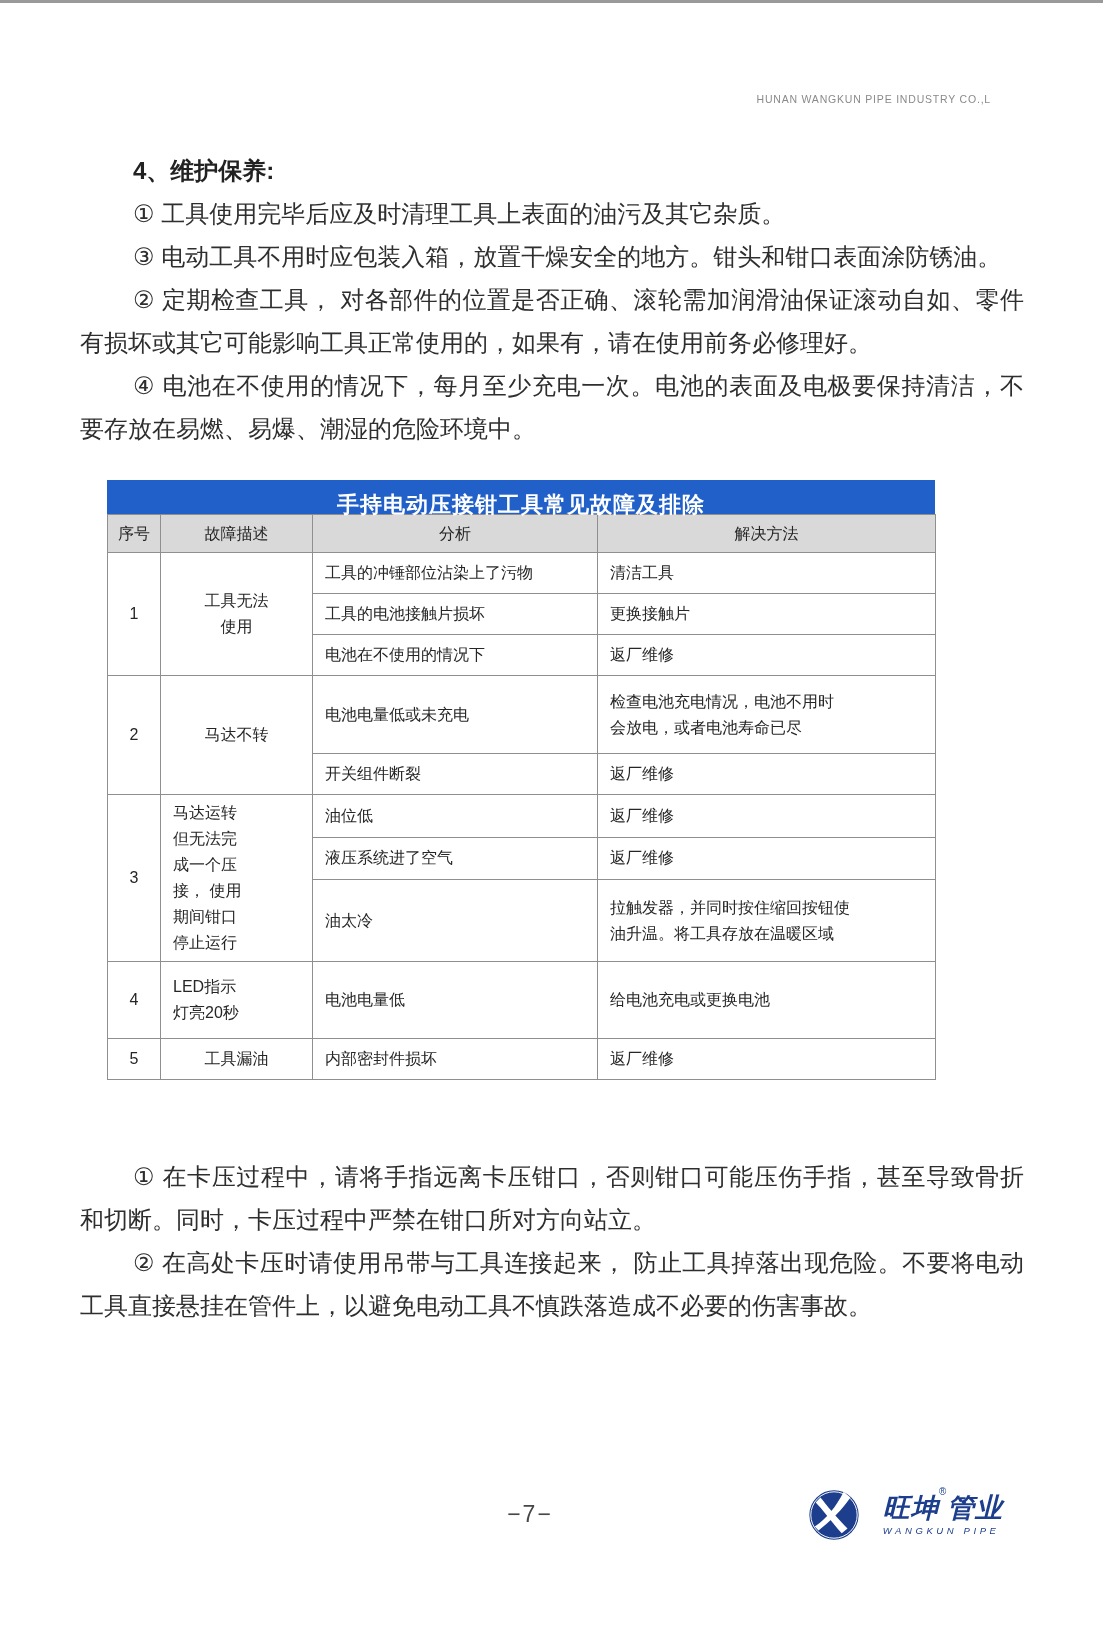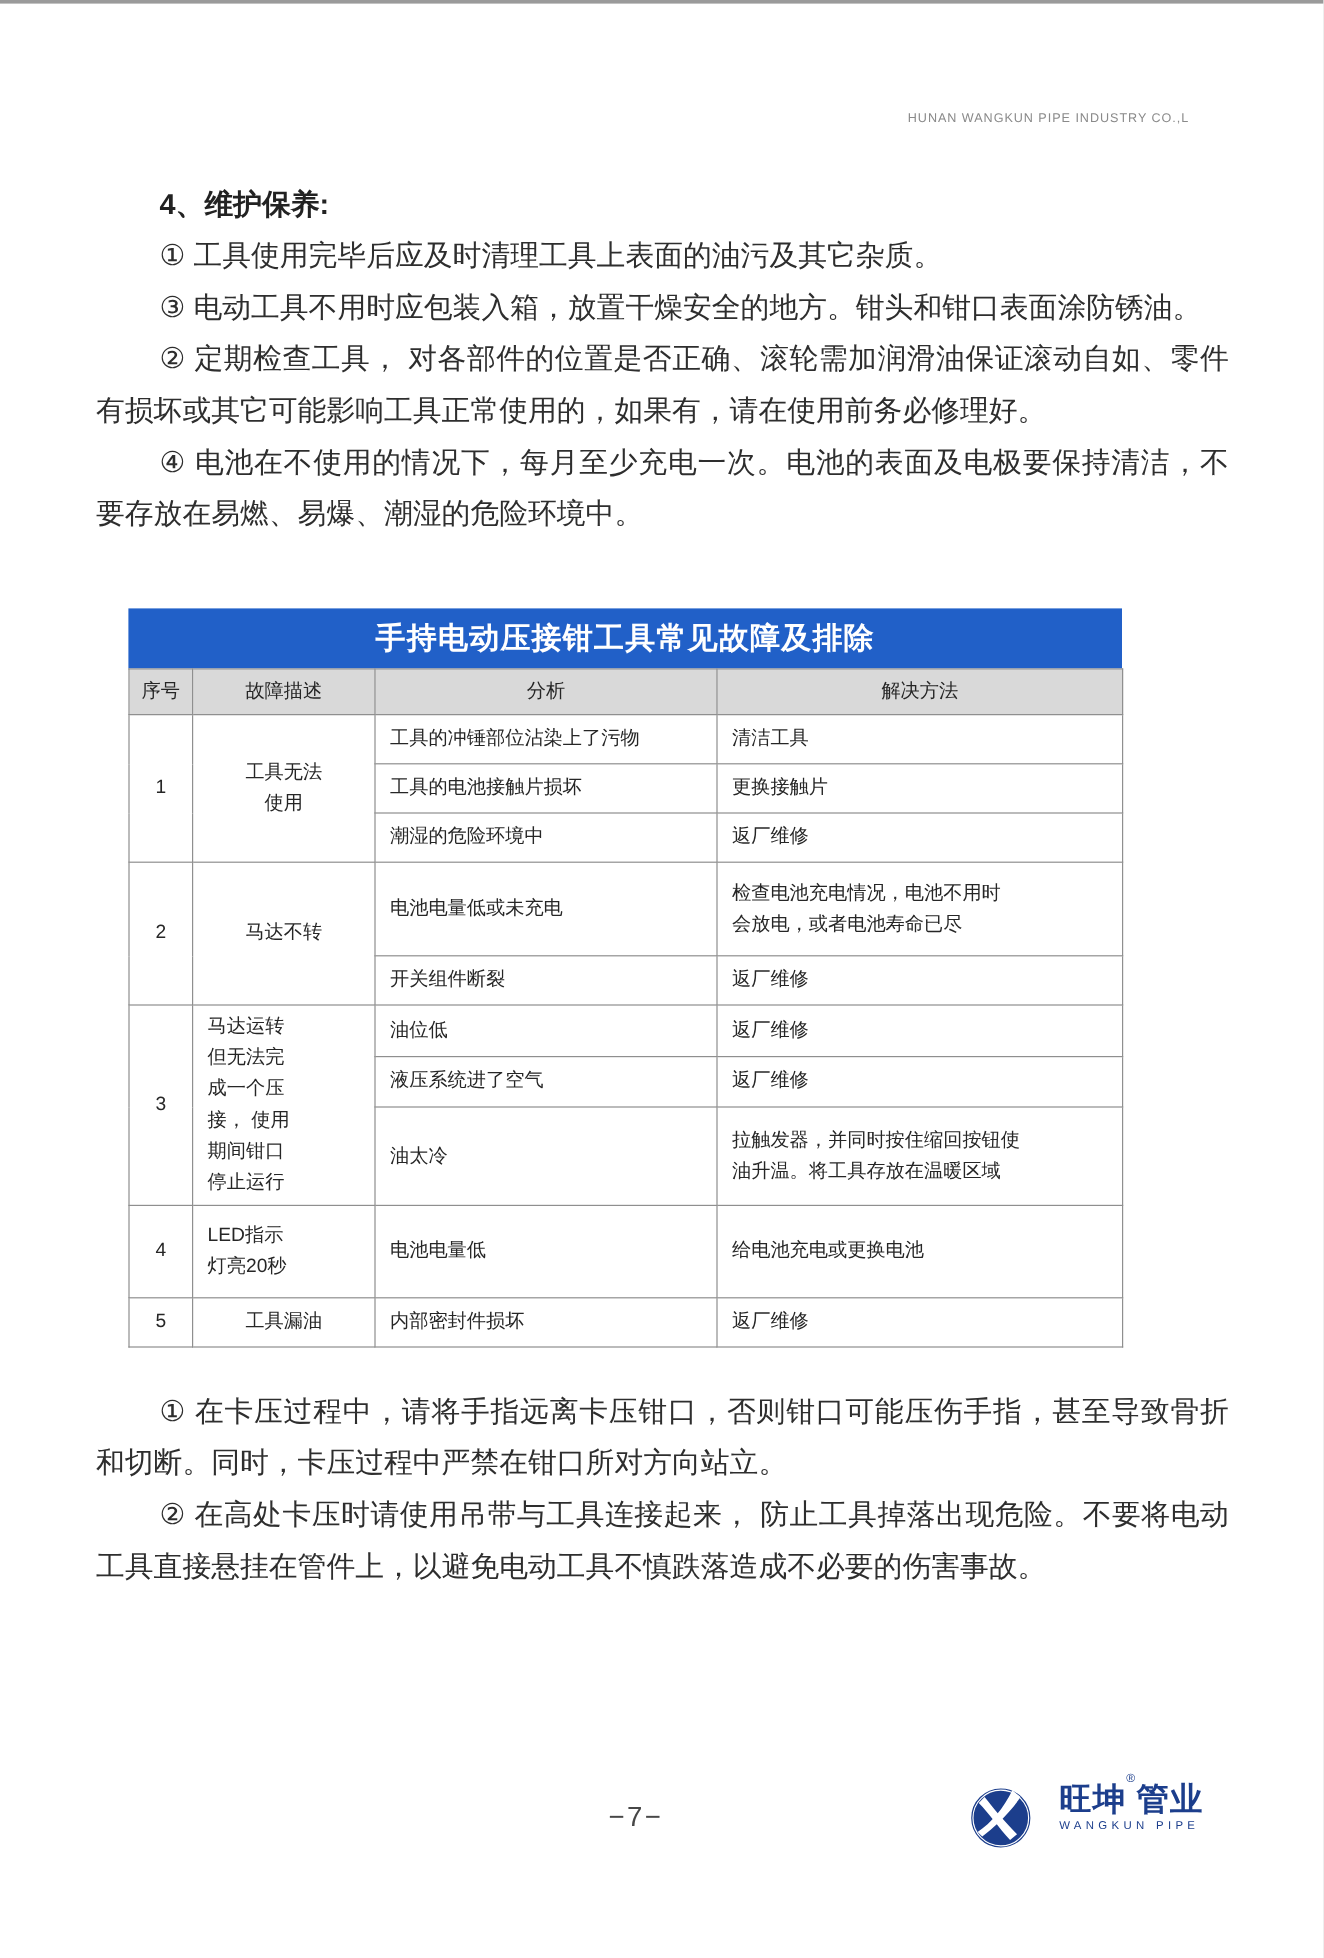--- a/index.html
+++ b/index.html
@@ -38,23 +38,22 @@
   }
   .para{
     margin:0;font-size:24px;line-height:43px;
     text-align:justify;text-indent:53px;color:#2e2e2e;
   }
 
   
   .table-wrap{position:absolute;left:107px;top:477px;width:828px;}
   .tbl-title{
     background:#2160c8;color:#ffffff;text-align:center;
-    font-size:25px;font-weight:bold;line-height:50px;height:50px;
+    font-size:22px;font-weight:bold;line-height:50px;height:34px;
     letter-spacing:1px;
-    margin-top:27px;
   }
   table.fault{
     border-collapse:collapse;table-layout:fixed;width:828px;
     font-size:16px;color:#262626;
   }
   table.fault th,table.fault td{
     border:1.6px solid #8f8f8f;
     padding:5px 12px;
     vertical-align:middle;
     white-space:pre-line;
@@ -76,21 +75,21 @@
   tr.h79{height:79px;}
   tr.h77{height:77px;}
 
   
   .page-num{
     position:absolute;left:0;top:1498px;width:1060px;
     text-align:center;font-size:23px;color:#474747;letter-spacing:2px;
   }
   .logo{
     position:absolute;right:100px;top:1483px;
-    display:flex;align-items:flex-start;gap:20px;
+    display:flex;align-items:center;gap:20px;font-style:italic;
   }
   .logo-text{display:flex;flex-direction:column;line-height:1;}
   .logo-cn{
     color:#1c3e8c;font-weight:bold;font-size:27px;letter-spacing:1px;
     white-space:nowrap;
   }
   .logo-reg{font-size:10px;vertical-align:top;position:relative;top:-8px;font-weight:normal;}
   .logo-en{
     color:#1c3e8c;font-size:9.5px;letter-spacing:3.6px;margin-top:4px;
     white-space:nowrap;
@@ -137,21 +136,21 @@
           <td class="c-center" rowspan="3">工具无法
 使用</td>
           <td>工具的冲锤部位沾染上了污物</td>
           <td>清洁工具</td>
         </tr>
         <tr class="h41">
           <td>工具的电池接触片损坏</td>
           <td>更换接触片</td>
         </tr>
         <tr class="h41">
-          <td>潮湿的危险环境中</td>
+          <td>电池在不使用的情况下</td>
           <td>返厂维修</td>
         </tr>
 
         <tr class="h78">
           <td class="c-no" rowspan="2">2</td>
           <td class="c-center" rowspan="2">马达不转</td>
           <td>电池电量低或未充电</td>
           <td>检查电池充电情况，电池不用时
 会放电，或者电池寿命已尽</td>
         </tr>

